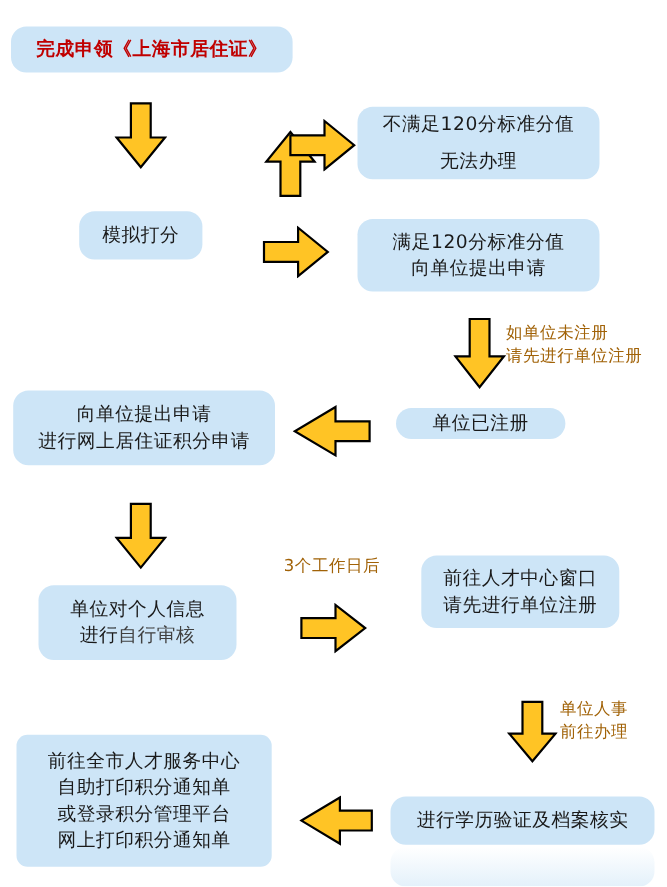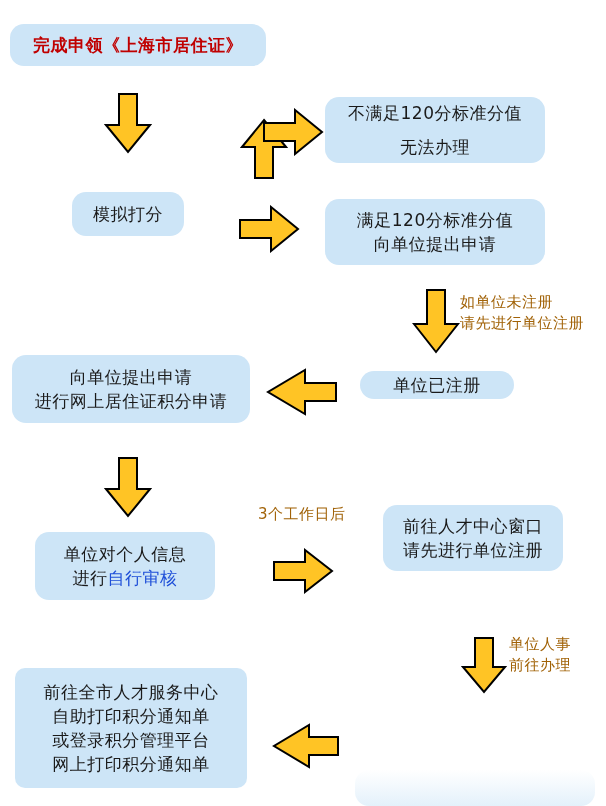--- a/index.html
+++ b/index.html
@@ -34,21 +34,21 @@
     letter-spacing: 0.5px;
     box-sizing: border-box;
     padding: 4px 10px;
   }
   .node .line { display: block; white-space: nowrap; }
   .node.title {
     color: #c00000;
     font-weight: bold;
     font-size: 17px;
   }
-  .hl { color: #1d4ed8; }
+  .hl { color: #404040; }
 
   
   .reflection {
     position: absolute;
     border-radius: 14px;
     background: linear-gradient(to bottom, rgba(205,229,247,0.55), rgba(205,229,247,0));
     transform: scaleY(-1);
     pointer-events: none;
   }
 
@@ -104,20 +104,23 @@
   <div class="node" style="left:35px; top:532px; width:180px; height:68px;">
     <span class="line">单位对个人信息</span>
     <span class="line"><span>进行</span><span class="hl">自行审核</span></span>
   </div>
 
   <div class="node" style="left:383px; top:505px; width:180px; height:66px;">
     <span class="line">前往人才中心窗口</span>
     <span class="line">请先进行单位注册</span>
   </div>
 
+  <div class="node" style="left:355px; top:724px; width:240px; height:44px;">
+    <span class="line">进行学历验证及档案核实</span>
+  </div>
   <div class="reflection" style="left:355px; top:770px; width:240px; height:36px;"></div>
 
   <div class="node" style="left:15px; top:668px; width:232px; height:120px;border-radius:10px;">
     <span class="line">前往全市人才服务中心</span>
     <span class="line">自助打印积分通知单</span>
     <span class="line">或登录积分管理平台</span>
     <span class="line">网上打印积分通知单</span>
   </div>
 
   <div class="annot" style="left:460px; top:292px;">

